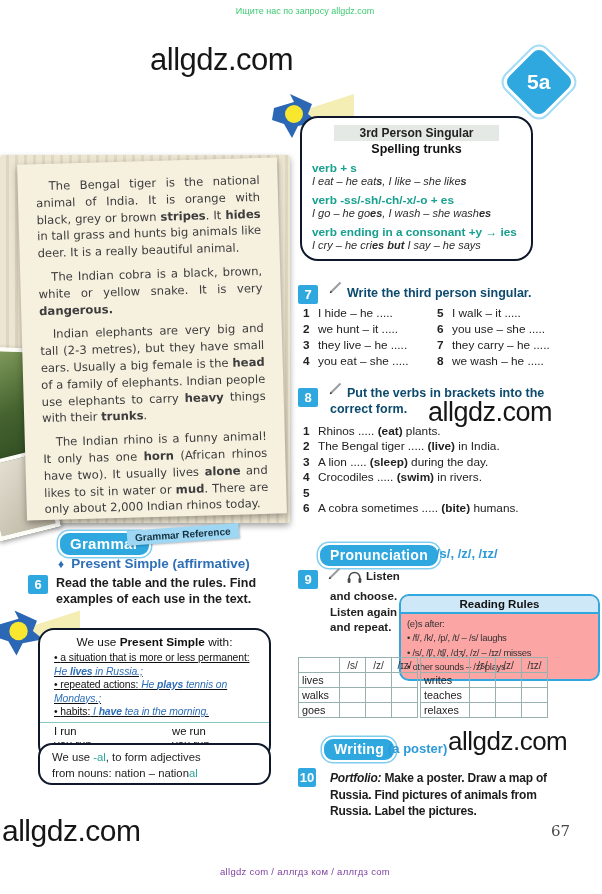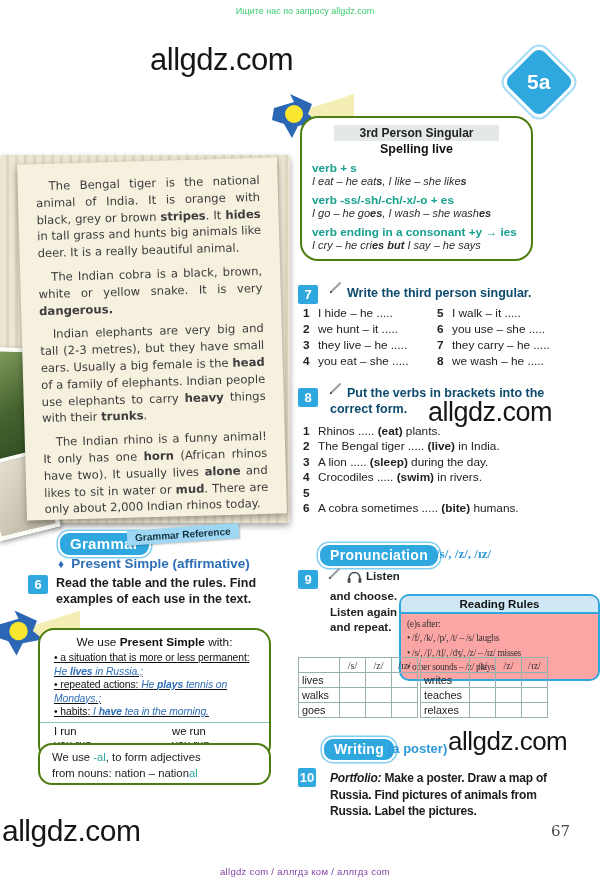--- a/index.html
+++ b/index.html
@@ -1,19 +1,19 @@
 <!DOCTYPE html>
 <html><head>
 <meta charset="utf-8">
 <style>
   html,body{margin:0;padding:0;background:#ffffff;}
   #page{position:relative;width:602px;height:894px;background:#fff;overflow:hidden;
         font-family:"Liberation Sans",sans-serif;color:#222;padding-left:8px;}
   .abs{position:absolute;}
-  .ipa{font-family:Liberation Serif, serif;}
+  .ipa{font-family:Liberation Sans, sans-serif;}
 
   
   .wm{color:#161616;font-family:"Liberation Sans",sans-serif;letter-spacing:-0.5px;}
   #top-search{top:6px;left:0;width:100%;text-align:center;font-size:9px;color:#3ecb72;}
   #wm-title{left:150px;top:42px;font-size:31px;}
   #wm-mid1{left:428px;top:397px;font-size:27px;}
   #wm-mid2{left:448px;top:726px;font-size:26px;}
   #wm-bl{left:2px;top:814px;font-size:30px;}
   #footer{top:866px;left:0;width:100%;text-align:center;font-size:9.5px;color:#7d3fa0;letter-spacing:.3px;}
 
@@ -39,21 +39,21 @@
     font-family:"DejaVu Sans",sans-serif;}
 
   
   .num-sq{width:20px;height:19px;background:#2fa8e0;color:#fff;font-weight:bold;font-size:13px;
     text-align:center;line-height:19px;border-radius:2px;}
   .bubble{display:inline-block;background:#2fa8e0;color:#fff;font-weight:bold;font-size:14px;
     padding:2px 10px 3px;border-radius:11px;border:2px solid #fff;box-shadow:0 0 0 1.5px #7fcdef;letter-spacing:.3px;}
   .sec-title{color:#2e6fb7;font-weight:bold;font-size:13.5px;}
   .diamond{color:#2e6fb7;margin-right:7px;font-size:12px;}
   .ex-title{font-weight:bold;font-size:12.5px;color:#0c4a6e;}
-  .tealbox{border:2px solid #4d7c0f;border-radius:16px;background:#fff;box-sizing:border-box;}
+  .tealbox{border:2px solid #0f172a;border-radius:16px;background:#fff;box-sizing:border-box;}
 
   
   #spelling-box{left:300px;top:116px;width:233px;height:145px;padding:7px 10px;border-radius:18px;}
   #sp-band{margin:0 22px;background:#e4e9e6;text-align:center;font-weight:bold;font-size:12px;padding:1px 0;color:#222;}
   #sp-title{text-align:center;font-weight:bold;font-size:12.5px;margin:1px 0 5px;color:#111;}
   .sp-rule{color:#17a08f;font-weight:bold;font-size:11.8px;line-height:1.2;}
   .sp-ex{font-style:italic;font-size:11px;color:#2b2b2b;margin-bottom:4px;line-height:1.25;}
 
   
   .ex-col .item{display:flex;line-height:16px;font-size:11.8px;color:#222;}
@@ -123,21 +123,21 @@
   </div>
 
   <svg class="abs" style="left:272px;top:92px" width="82" height="48" viewBox="0 0 82 48">
     <polygon points="20,22 82,2 82,46" fill="#f4eeb4"></polygon>
     <polygon points="2,16 22,10 18,2 40,12 36,22 46,30 26,34 20,46 12,32 0,28" fill="#2c67b5"></polygon>
     <circle cx="22" cy="22" r="9" fill="#f8e72e"></circle>
   </svg>
 
   <div class="abs tealbox" id="spelling-box">
     <div id="sp-band">3rd Person Singular</div>
-    <div id="sp-title">Spelling live</div>
+    <div id="sp-title">Spelling trunks</div>
     <div class="sp-rule">verb + s</div>
     <div class="sp-ex">I eat – he eat<b>s</b>, I like – she like<b>s</b></div>
     <div class="sp-rule">verb -ss/-sh/-ch/-x/-o + es</div>
     <div class="sp-ex">I go – he go<b>es</b>, I wash – she wash<b>es</b></div>
     <div class="sp-rule">verb ending in a consonant +y → ies</div>
     <div class="sp-ex">I cry – he cri<b>es</b> <b>but</b> I say – he says</div>
   </div>
 
   <div class="abs" id="backdrop"></div>
   <div class="abs photo" id="photo1"></div>

